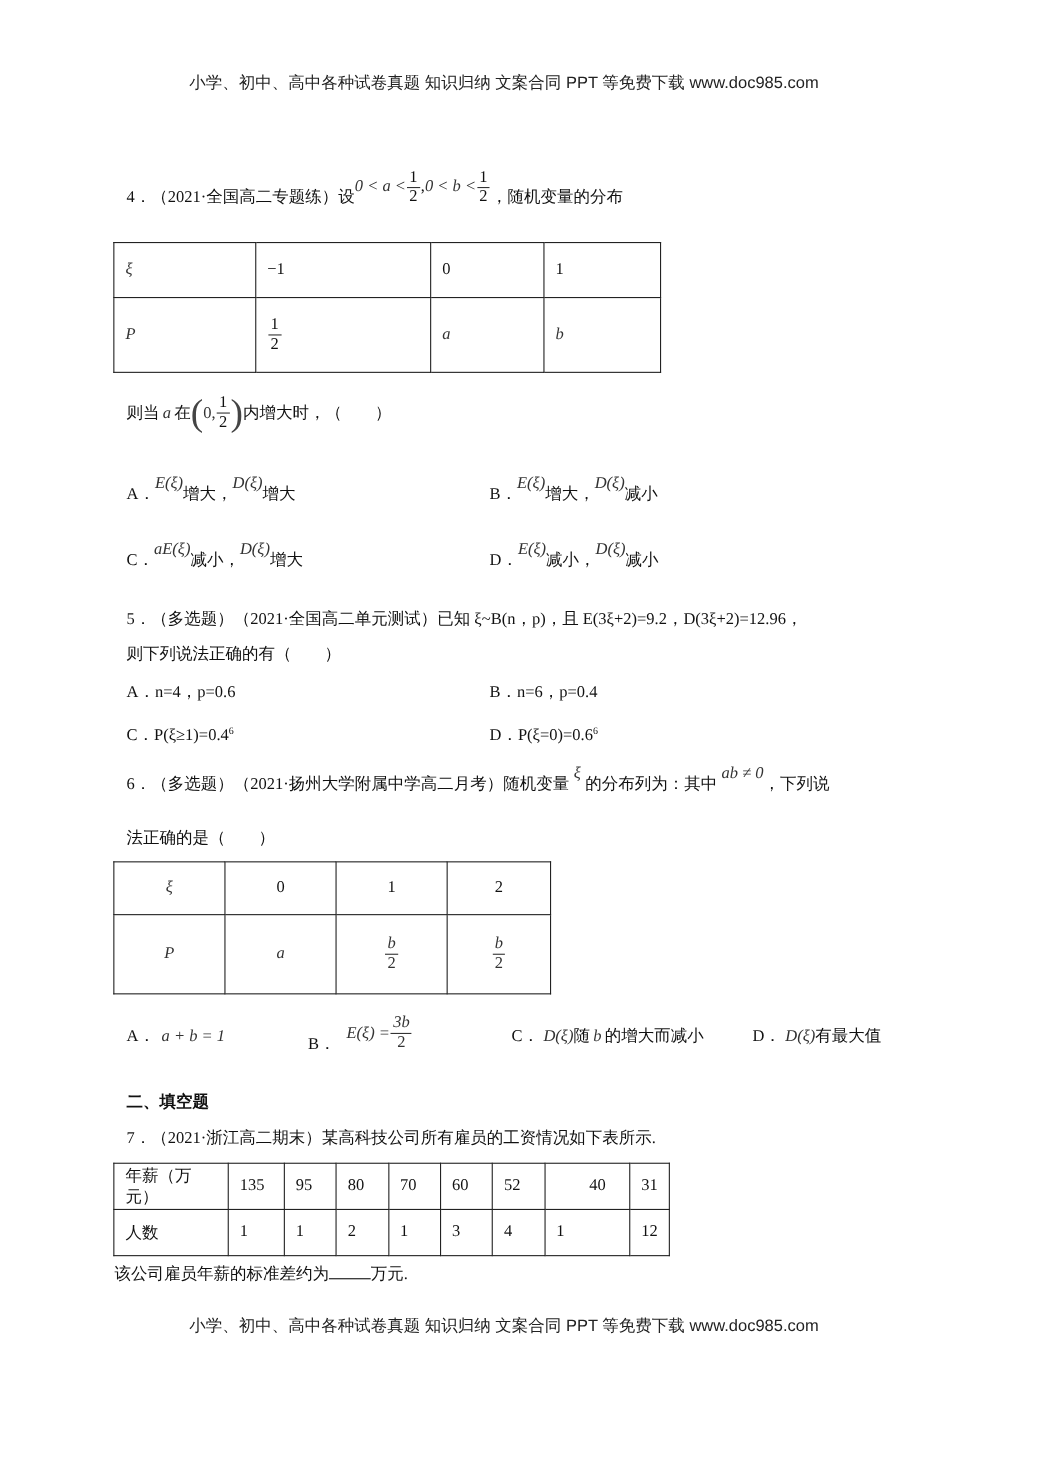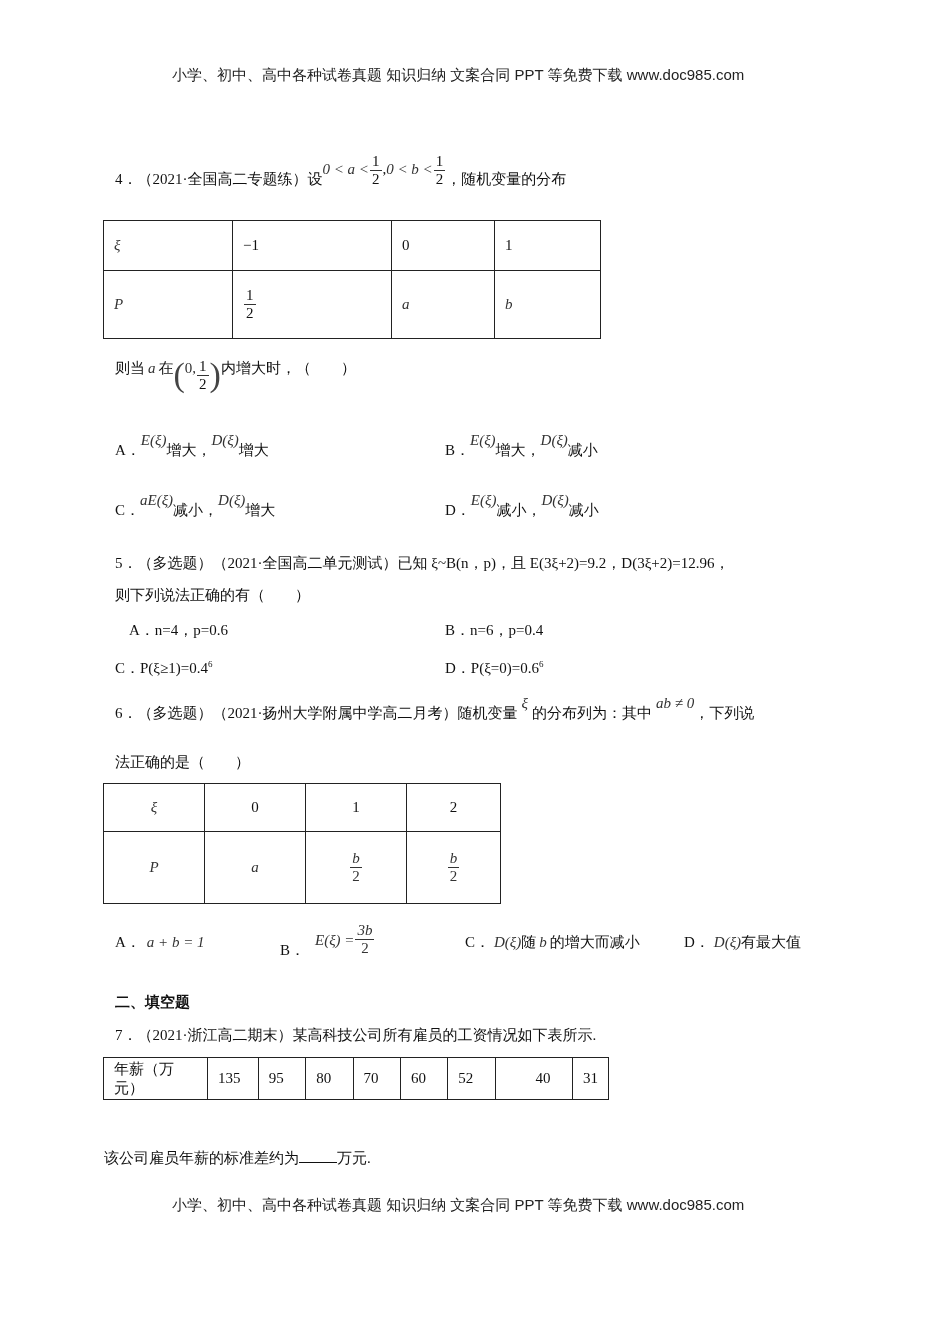--- a/index.html
+++ b/index.html
@@ -49,21 +49,21 @@
     <td><span class="frac">
             <span class="num">1</span>
             <span class="den">2</span>
           </span></td>
     <td class="m">a</td>
     <td class="m">b</td>
   </tr>
 </tbody>
   </table>
 
-<div class="abs line" style="left:115px; top:358px; display:flex; ">
+<div class="abs line" style="left:115px; top:358px; display:flex; align-items:center;">
   <span>则当</span>
     <span class="m" style="margin:0 3px;">a</span>
     <span>在</span>
     <span class="paren">(</span>
     <span class="m" style="font-style:normal;">0,</span>
     <span class="frac">
       <span class="num">1</span>
       <span class="den">2</span>
     </span>
     <span class="paren">)</span>
@@ -78,21 +78,21 @@
 </div>
 <div class="abs line" style="left:115px; top:500px;">
   <span>C．</span><span class="m mup">aE(ξ)</span><span>减小，</span><span class="m mup">D(ξ)</span><span>增大</span>
 </div>
 <div class="abs line" style="left:445px; top:500px;">
   <span>D．</span><span class="m mup">E(ξ)</span><span>减小，</span><span class="m mup">D(ξ)</span><span>减小</span>
 </div>
 
 <div class="abs line" style="left:115px; top:553px;">5．（多选题）（2021·全国高二单元测试）已知 ξ~B(n，p)，且 E(3ξ+2)=9.2，D(3ξ+2)=12.96，</div>
 <div class="abs line" style="left:115px; top:585px;">则下列说法正确的有（　　）</div>
-<div class="abs line" style="left:115px; top:620px;margin-left:14px;">A．n=4，p=0.6</div>
+<div class="abs line" style="left:115px; top:620px;">A．n=4，p=0.6</div>
 <div class="abs line" style="left:445px; top:620px;">B．n=6，p=0.4</div>
 <div class="abs line" style="left:115px; top:654px;"><span>C．P(ξ≥1)=0.4</span><sup>6</sup></div>
 <div class="abs line" style="left:445px; top:654px;"><span>D．P(ξ=0)=0.6</span><sup>6</sup></div>
 
 <div class="abs line" style="left:115px; top:703px;">
   <span>6．（多选题）（2021·扬州大学附属中学高二月考）随机变量</span><span class="m mup" style="margin:0 4px;">ξ</span><span>的分布列为：其中</span><span class="m mup" style="margin-left:4px;">ab ≠ 0</span><span>，下列说</span>
 </div>
 <div class="abs line" style="left:115px; top:752px;">法正确的是（　　）</div>
 
 <table class="grid center" style="left:103px; top:783px; width:398px;">
@@ -146,20 +146,31 @@
     <td style="width:128px;">年薪（万元）</td>
     <td style="width:36px;">135</td>
     <td style="width:36px;">95</td>
     <td style="width:36px;">80</td>
     <td style="width:36px;">70</td>
     <td style="width:36px;">60</td>
     <td style="width:36px;">52</td>
     <td style="width:36px;padding-left:40px;">40</td>
     <td>31</td>
   </tr>
+  <tr style="height:42px;">
+    <td>人数</td>
+    <td>1</td>
+    <td>1</td>
+    <td>2</td>
+    <td>1</td>
+    <td>3</td>
+    <td>4</td>
+    <td>1</td>
+    <td>12</td>
+  </tr>
 </tbody>
   </table>
 
 <div class="abs line" style="left:104px; top:1148px;">
   <span>该公司雇员年薪的标准差约为</span><span class="blank"></span><span>万元.</span>
 </div>
 
 <div class="abs banner" style="left:172px; top:1196px;">小学、初中、高中各种试卷真题 知识归纳 文案合同 PPT 等免费下载   www.doc985.com</div>
 
 </body></html>

